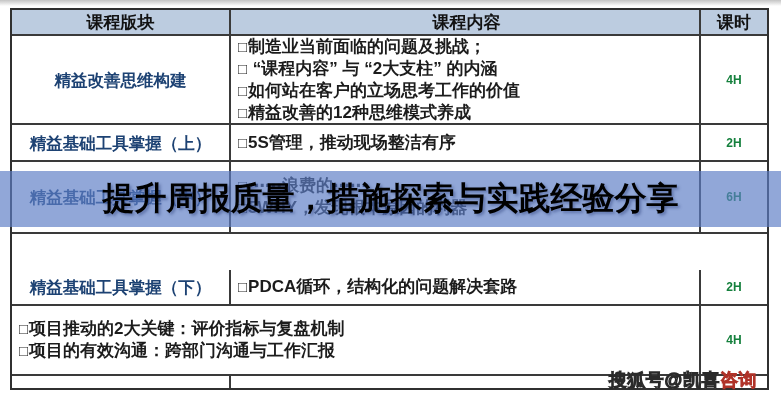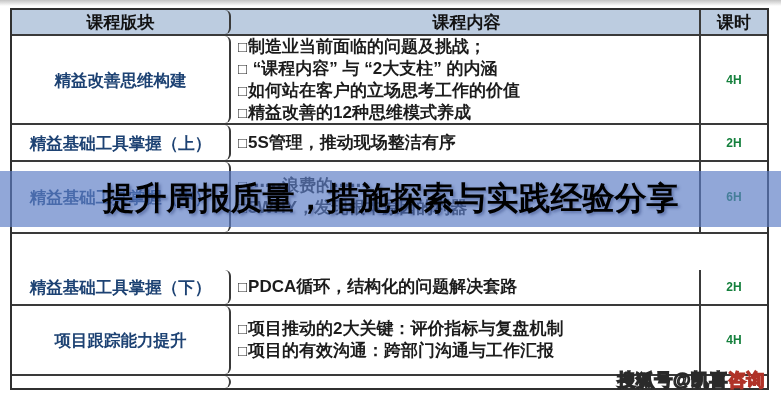--- a/index.html
+++ b/index.html
@@ -14,21 +14,21 @@
   }
   
   .course-table{
     position:absolute;left:10px;top:8px;width:759px;height:382px;
     border:2px solid #303030;background:#fff;
     display:flex;flex-direction:column;box-sizing:border-box;
   }
   .t-row{display:flex;border-bottom:2px solid #3a3a3a;box-sizing:border-box;flex:0 0 auto;}
   .t-row:last-child{border-bottom:none;flex:1 1 auto;}
   .c1{width:219px;flex:0 0 219px;border-right:2px solid #3a3a3a;
-      display:flex;align-items:center;justify-content:center;box-sizing:border-box;text-align:center;border-radius:6px;}
+      display:flex;align-items:center;justify-content:center;box-sizing:border-box;text-align:center;}
   .c2{flex:1 1 auto;border-right:2px solid #3a3a3a;box-sizing:border-box;
       display:flex;flex-direction:column;justify-content:center;padding:1px 4px 1px 7px;overflow:hidden;}
   .c3{width:66px;flex:0 0 66px;display:flex;align-items:center;justify-content:center;box-sizing:border-box;}
   .hdr{background:#bccce0;height:26px;}
   .hdr .c1,.hdr .c2,.hdr .c3{font-size:17px;font-weight:bold;color:#121212;
       display:flex;align-items:center;justify-content:center;flex-direction:row;}
   .section-label{font-size:16.5px;font-weight:bold;color:#1d4273;line-height:20px;}
   .line{font-size:17px;line-height:22px;color:#1c1c1c;font-weight:600;white-space:nowrap;}
   .cb{font-size:15px;font-weight:700;margin-right:1px;color:#1c1c1c;}
   .hours{font-size:12px;font-weight:700;color:#15803d;}
@@ -39,22 +39,22 @@
     position:absolute;left:0;top:171px;width:781px;height:56px;z-index:5;
     background:rgba(93,125,197,0.68);
     display:flex;align-items:center;justify-content:center;
   }
   .banner-text{
     color:#000000;font-size:32px;font-weight:800;letter-spacing:0px;white-space:nowrap;
     text-shadow:2px 2px 3px rgba(35,55,115,0.45);
   }
   
   .watermark{
-    position:absolute;right:16px;bottom:8px;z-index:6;
-    font-size:18px;font-weight:bold;white-space:nowrap;letter-spacing:0.5px;
+    position:absolute;right:24px;bottom:8px;z-index:6;
+    font-size:18px;font-weight:normal;white-space:nowrap;letter-spacing:0.5px;
   }
   .wm-dark{color:#ffffff;-webkit-text-stroke:1.4px #2a2a2a;}
   .wm-red{color:#ffffff;-webkit-text-stroke:1.4px #b03228;}
 </style>
 </head>
 <body>
 
 <div class="top-strip"></div>
 
 <div class="course-table">
@@ -111,23 +111,20 @@
       </div>
     <div class="c2">
       <div class="line"><span class="cb">□</span><span>PDCA循环，结构化的问题解决套路</span></div>
     </div>
     <div class="c3">
         <span class="hours">2H</span>
       </div>
   </div>
 
   <div class="t-row r5">
-    <div class="c1">
-        <span class="section-label">项目跟踪能力提升</span>
-      </div>
     <div class="c2">
       <div class="line"><span class="cb">□</span><span>项目推动的2大关键：评价指标与复盘机制</span></div>
       <div class="line"><span class="cb">□</span><span>项目的有效沟通：跨部门沟通与工作汇报</span></div>
     </div>
     <div class="c3">
         <span class="hours">4H</span>
       </div>
   </div>
 
   <div class="t-row r6">

